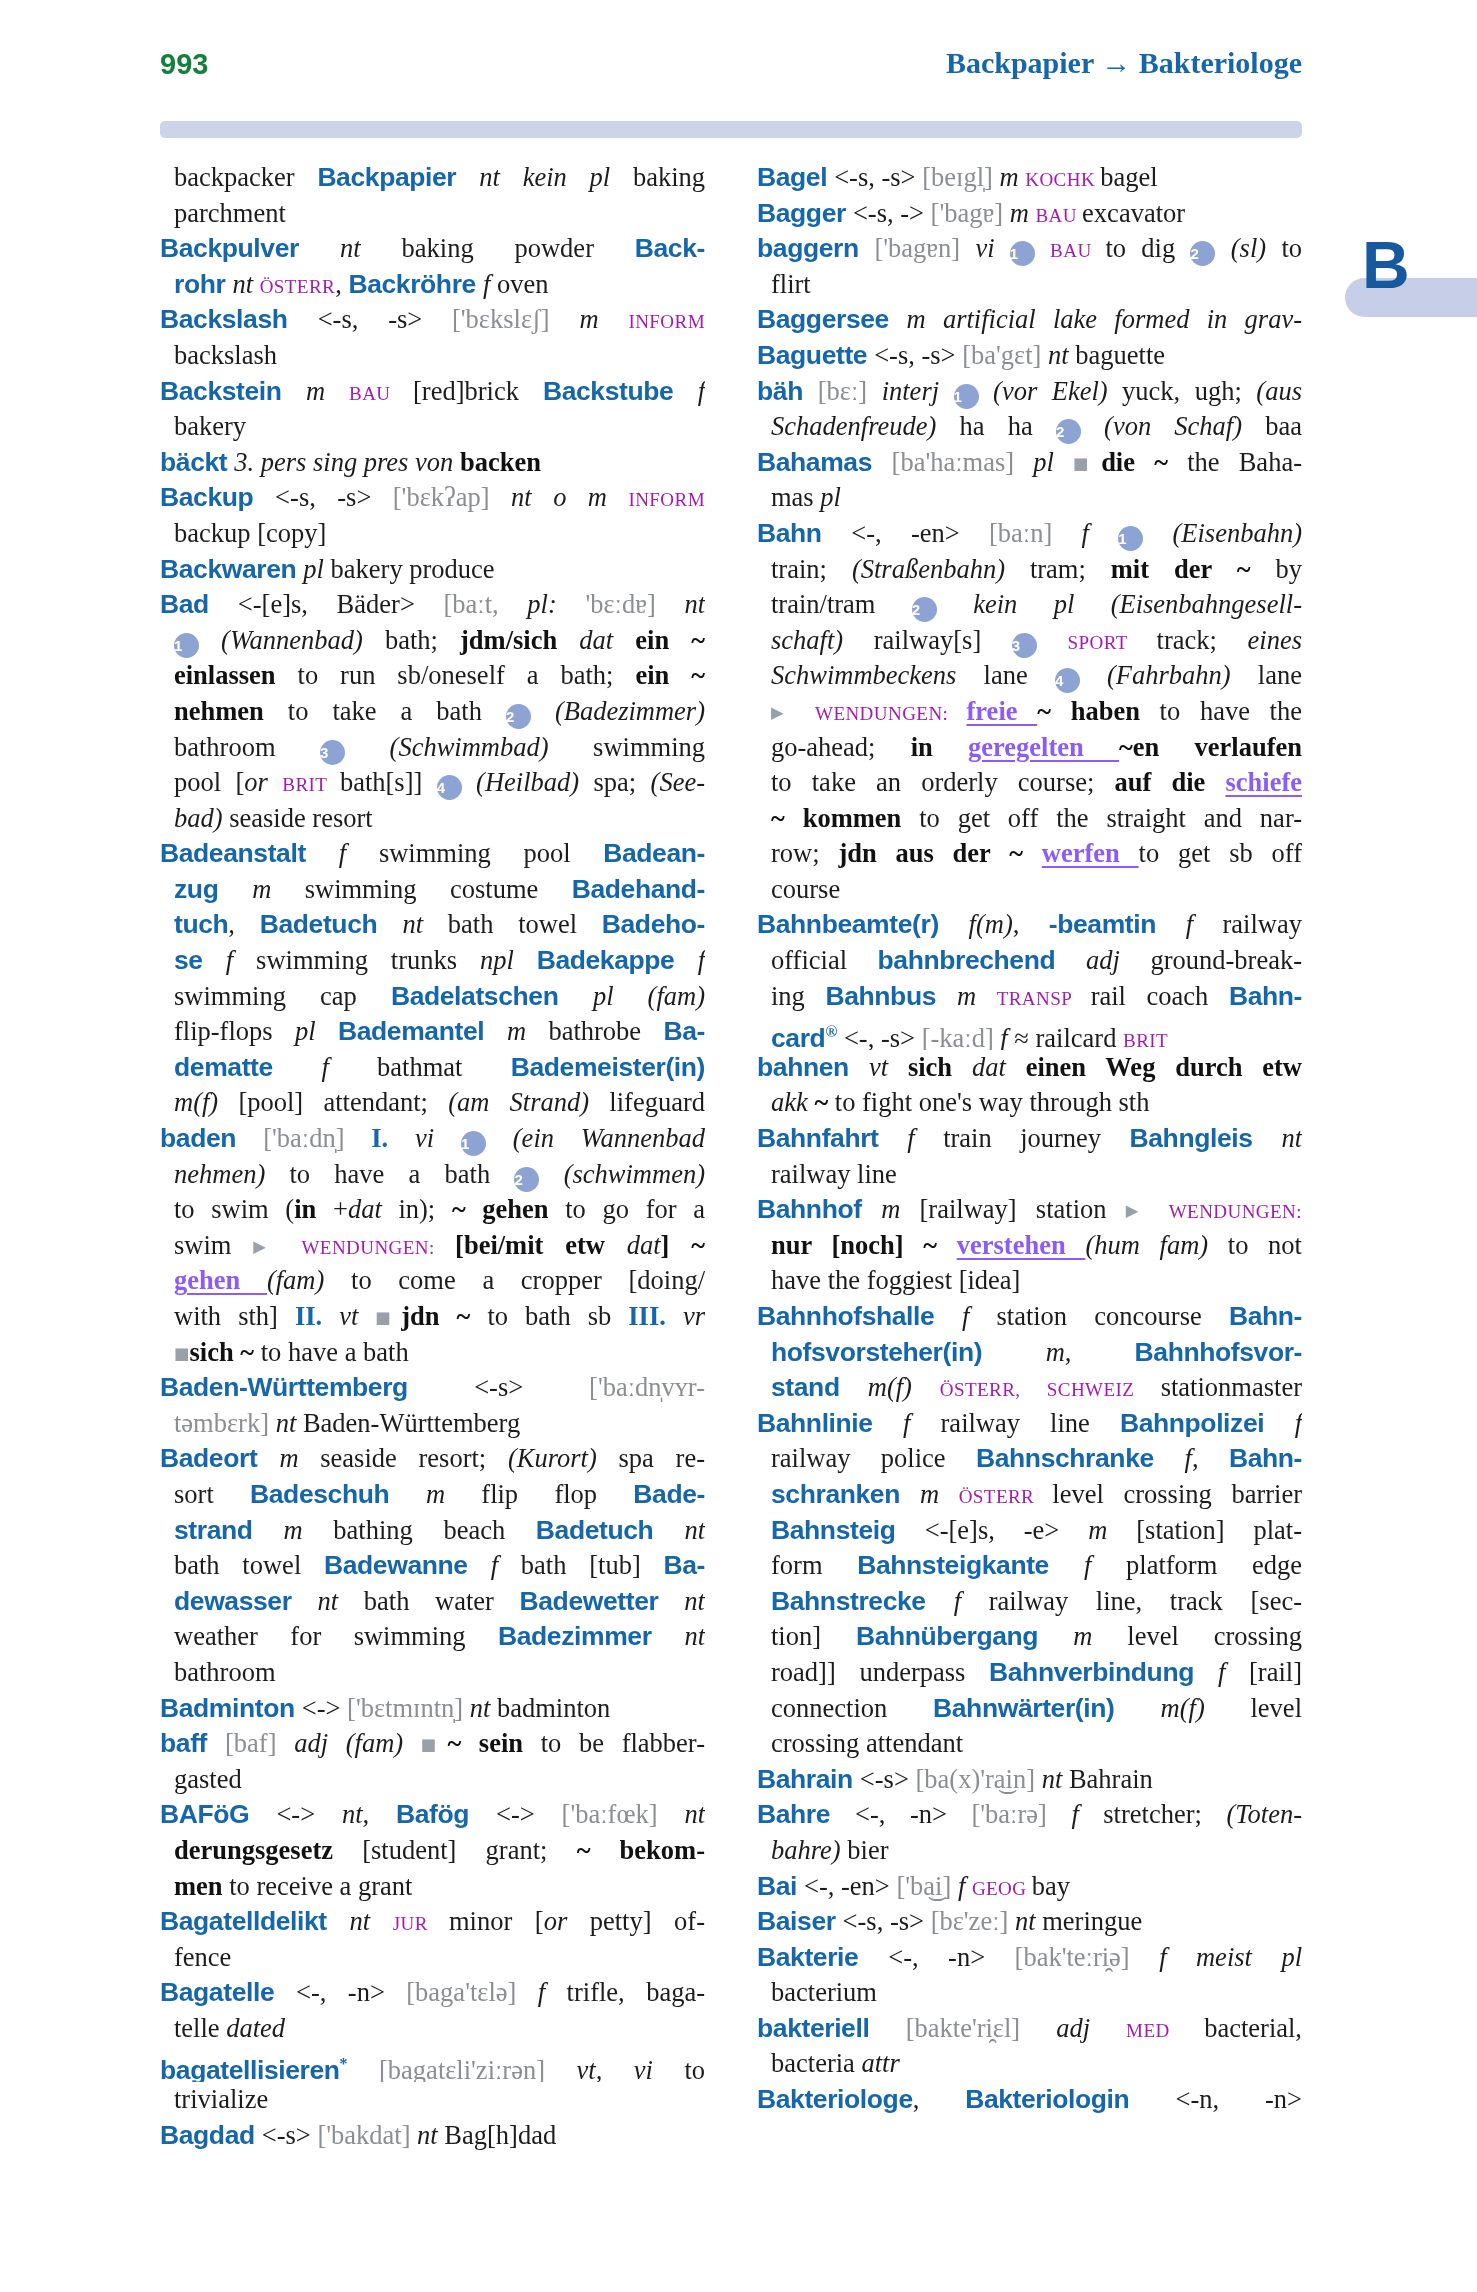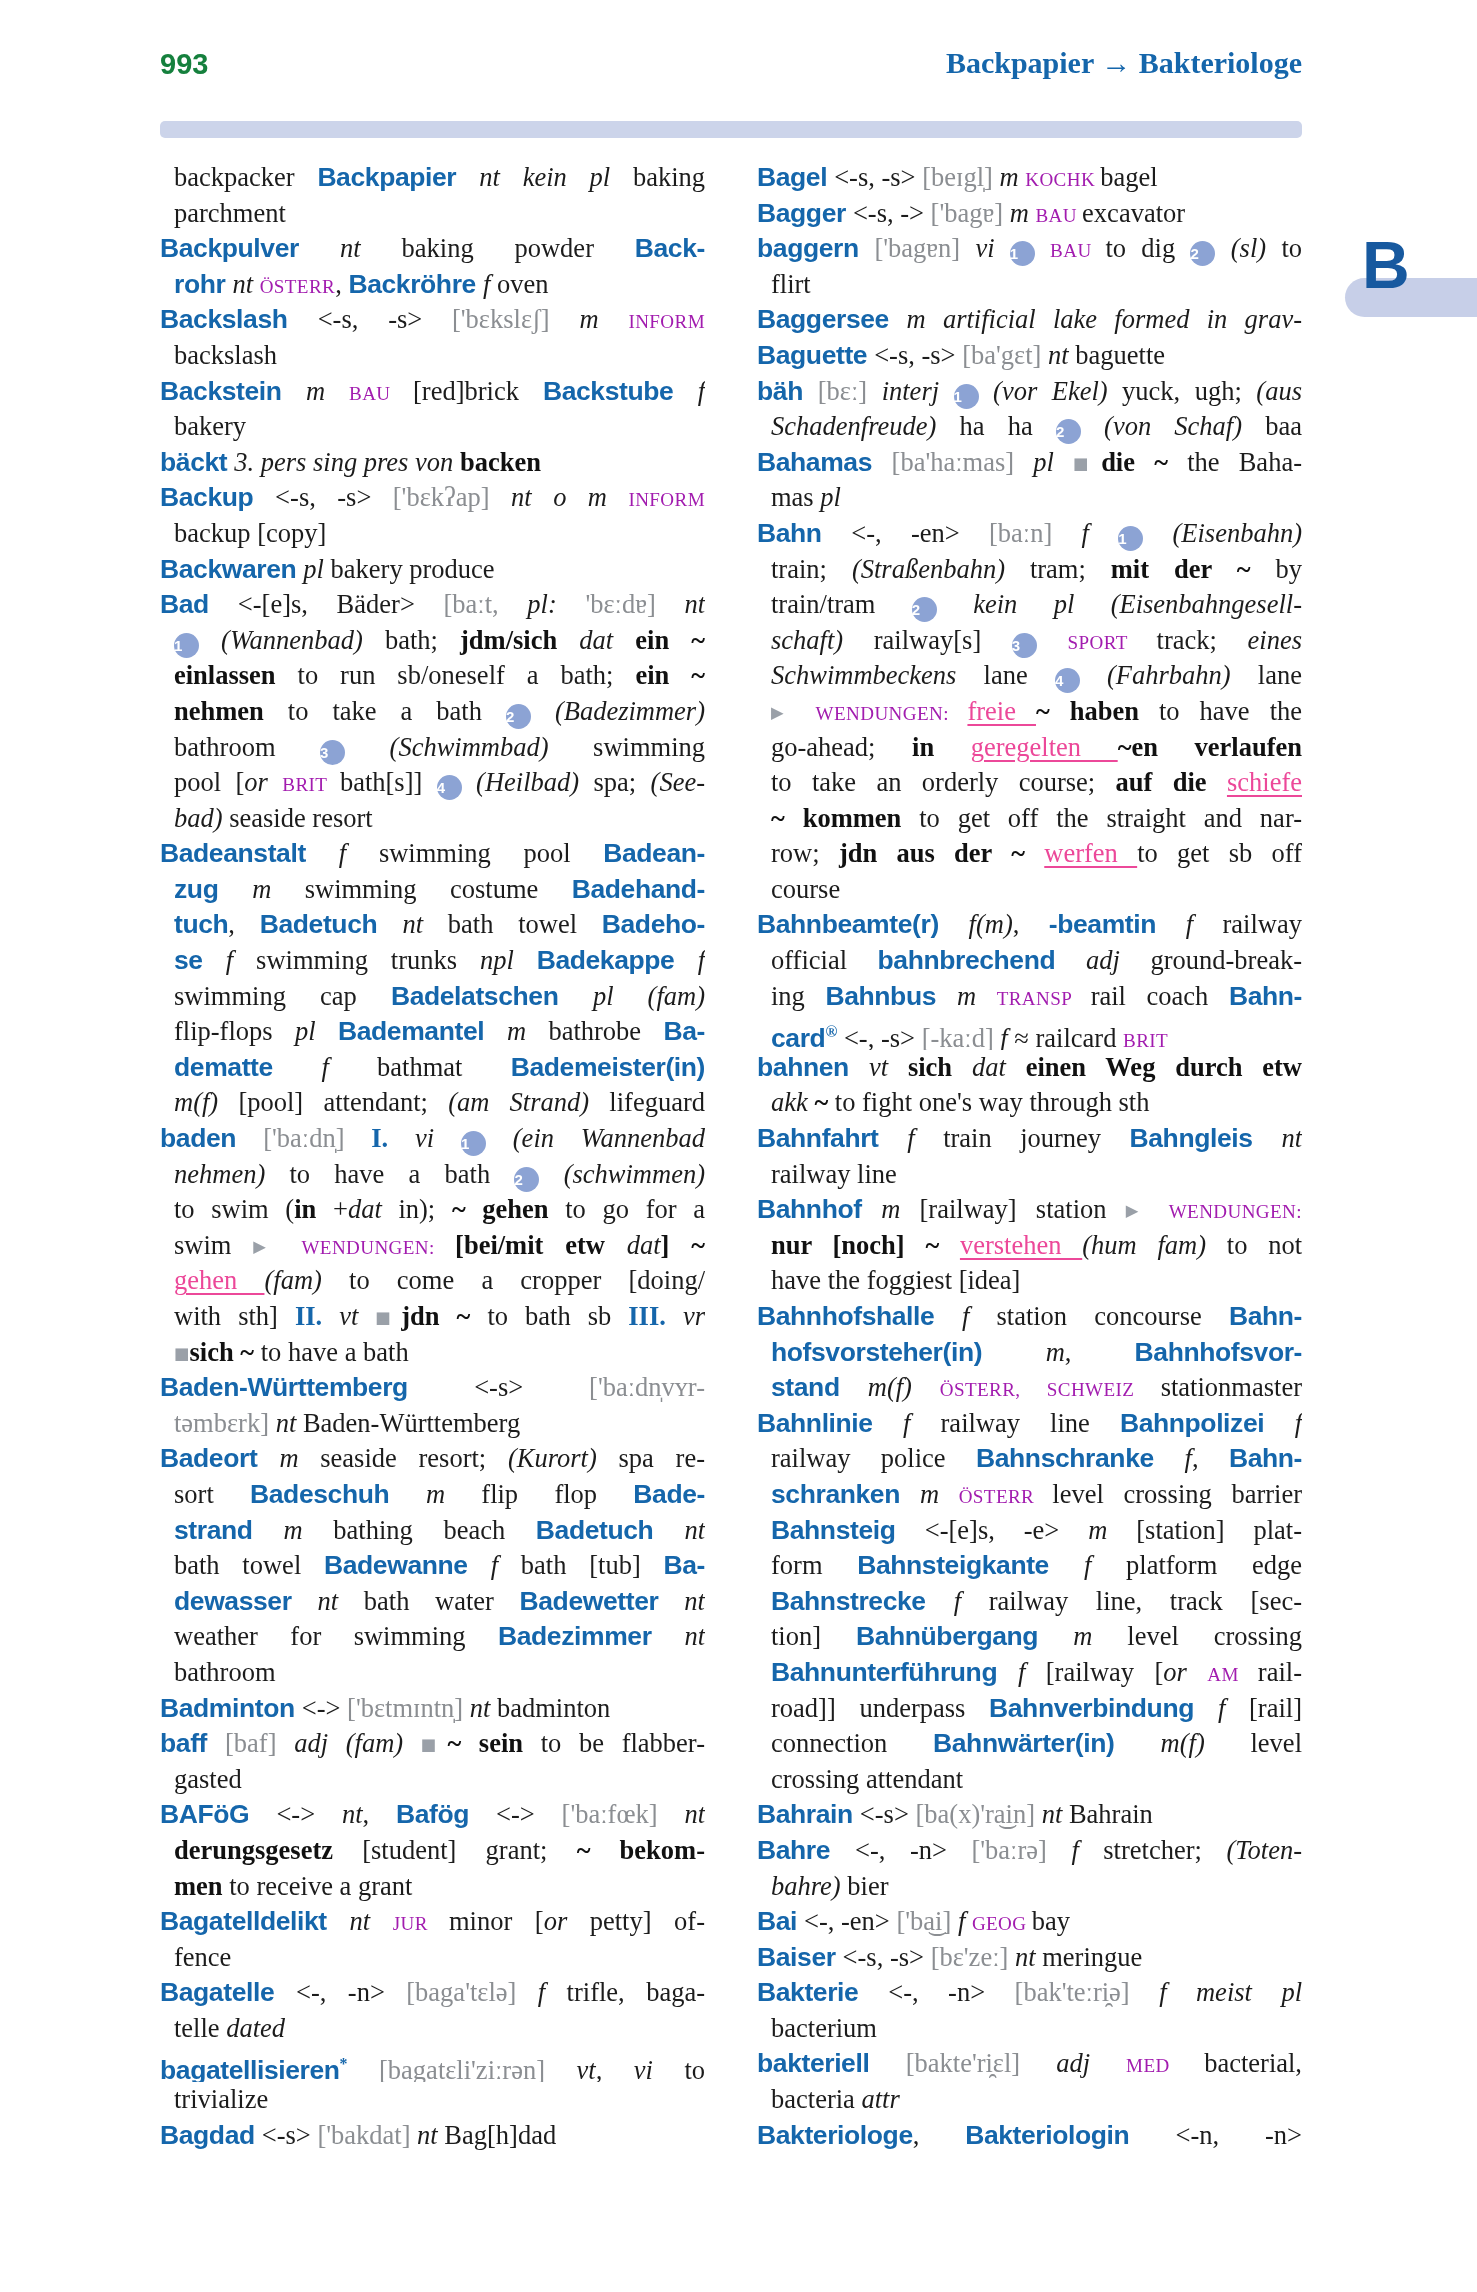--- a/index.html
+++ b/index.html
@@ -21,21 +21,21 @@
   .col-left{left:160px;}
   .col-right{left:757px;}
   .line{max-height:35.6px;overflow:hidden;text-align:left;}
   .line.just{text-align:justify;text-align-last:justify;}
   .line.ind{padding-left:14px;}
   
   .hw{color:#1566ab;font-weight:bold;font-family:"Liberation Sans",sans-serif;letter-spacing:-0.4px;}
   .tx{color:#1c1c1c;}
   .it{color:#1c1c1c;font-style:italic;}
   .bd{color:#111;font-weight:bold;}
-  .un{color:#ec4899;font-weight:normal;text-decoration:underline;text-decoration-thickness:2px;text-underline-offset:4px;}
+  .un{color:#8b5cf6;font-weight:bold;text-decoration:underline;text-decoration-thickness:2px;text-underline-offset:4px;}
   .gy{color:#8b8e92;}
   .sc{color:#a21caf;font-size:0.72em;letter-spacing:0.4px;}
   .rn{color:#1566ab;font-weight:bold;}
   .tri{color:#9aa0a8;font-family:"DejaVu Sans",sans-serif;font-size:0.62em;vertical-align:2px;}
   .sqr{color:#9aa0a8;font-family:"DejaVu Sans",sans-serif;font-size:0.62em;vertical-align:2px;}
   .sup{color:#1566ab;font-weight:bold;font-size:0.60em;vertical-align:10px;}
   .badge{display:inline-block;width:25px;height:25px;border-radius:50%;background:#8ca3d4;color:#fff;
          font-family:"Liberation Sans",sans-serif;font-size:15px;line-height:25px;font-weight:bold;
          text-align:center;vertical-align:-2px;}
 </style>
@@ -144,21 +144,20 @@
       <div class="line just"><span class="hw">Bahnhofshalle </span><span class="it">f </span><span class="tx">station concourse </span><span class="hw">Bahn-</span></div>
       <div class="line ind just"><span class="hw">hofsvorsteher(in) </span><span class="it">m</span><span class="tx">, </span><span class="hw">Bahnhofsvor-</span></div>
       <div class="line ind just"><span class="hw">stand </span><span class="it">m(f) </span><span class="sc">ÖSTERR, SCHWEIZ </span><span class="tx">stationmaster</span></div>
       <div class="line just"><span class="hw">Bahnlinie </span><span class="it">f </span><span class="tx">railway line </span><span class="hw">Bahnpolizei </span><span class="it">f</span></div>
       <div class="line ind just"><span class="tx">railway police </span><span class="hw">Bahnschranke </span><span class="it">f</span><span class="tx">, </span><span class="hw">Bahn-</span></div>
       <div class="line ind just"><span class="hw">schranken </span><span class="it">m </span><span class="sc">ÖSTERR </span><span class="tx">level crossing barrier</span></div>
       <div class="line ind just"><span class="hw">Bahnsteig </span><span class="tx">&lt;-[e]s, -e&gt; </span><span class="it">m </span><span class="tx">[station] plat-</span></div>
       <div class="line ind just"><span class="tx">form </span><span class="hw">Bahnsteigkante </span><span class="it">f </span><span class="tx">platform edge</span></div>
       <div class="line ind just"><span class="hw">Bahnstrecke </span><span class="it">f </span><span class="tx">railway line, track [sec-</span></div>
       <div class="line ind just"><span class="tx">tion] </span><span class="hw">Bahnübergang </span><span class="it">m </span><span class="tx">level crossing</span></div>
-      <div class="line ind just"><span class="hw">Bahnunterführung </span><span class="it">f </span><span class="tx">[railway [</span><span class="it">or </span><span class="sc">AM </span><span class="tx">rail-</span></div>
       <div class="line ind just"><span class="tx">road]] underpass </span><span class="hw">Bahnverbindung </span><span class="it">f </span><span class="tx">[rail]</span></div>
       <div class="line ind just"><span class="tx">connection </span><span class="hw">Bahnwärter(in) </span><span class="it">m(f) </span><span class="tx">level</span></div>
       <div class="line ind"><span class="tx">crossing attendant</span></div>
       <div class="line"><span class="hw">Bahrain </span><span class="tx">&lt;-s&gt; </span><span class="gy">[ba(x)'ra͜in] </span><span class="it">nt </span><span class="tx">Bahrain</span></div>
       <div class="line just"><span class="hw">Bahre </span><span class="tx">&lt;-, -n&gt; </span><span class="gy">['baːrə] </span><span class="it">f </span><span class="tx">stretcher; </span><span class="it">(Toten-</span></div>
       <div class="line ind"><span class="it">bahre) </span><span class="tx">bier</span></div>
       <div class="line"><span class="hw">Bai </span><span class="tx">&lt;-, -en&gt; </span><span class="gy">['ba͜i] </span><span class="it">f </span><span class="sc">GEOG </span><span class="tx">bay</span></div>
       <div class="line"><span class="hw">Baiser </span><span class="tx">&lt;-s, -s&gt; </span><span class="gy">[bɛ'zeː] </span><span class="it">nt </span><span class="tx">meringue</span></div>
       <div class="line just"><span class="hw">Bakterie </span><span class="tx">&lt;-, -n&gt; </span><span class="gy">[bak'teːri̯ə] </span><span class="it">f meist pl</span></div>
       <div class="line ind"><span class="tx">bacterium</span></div>

